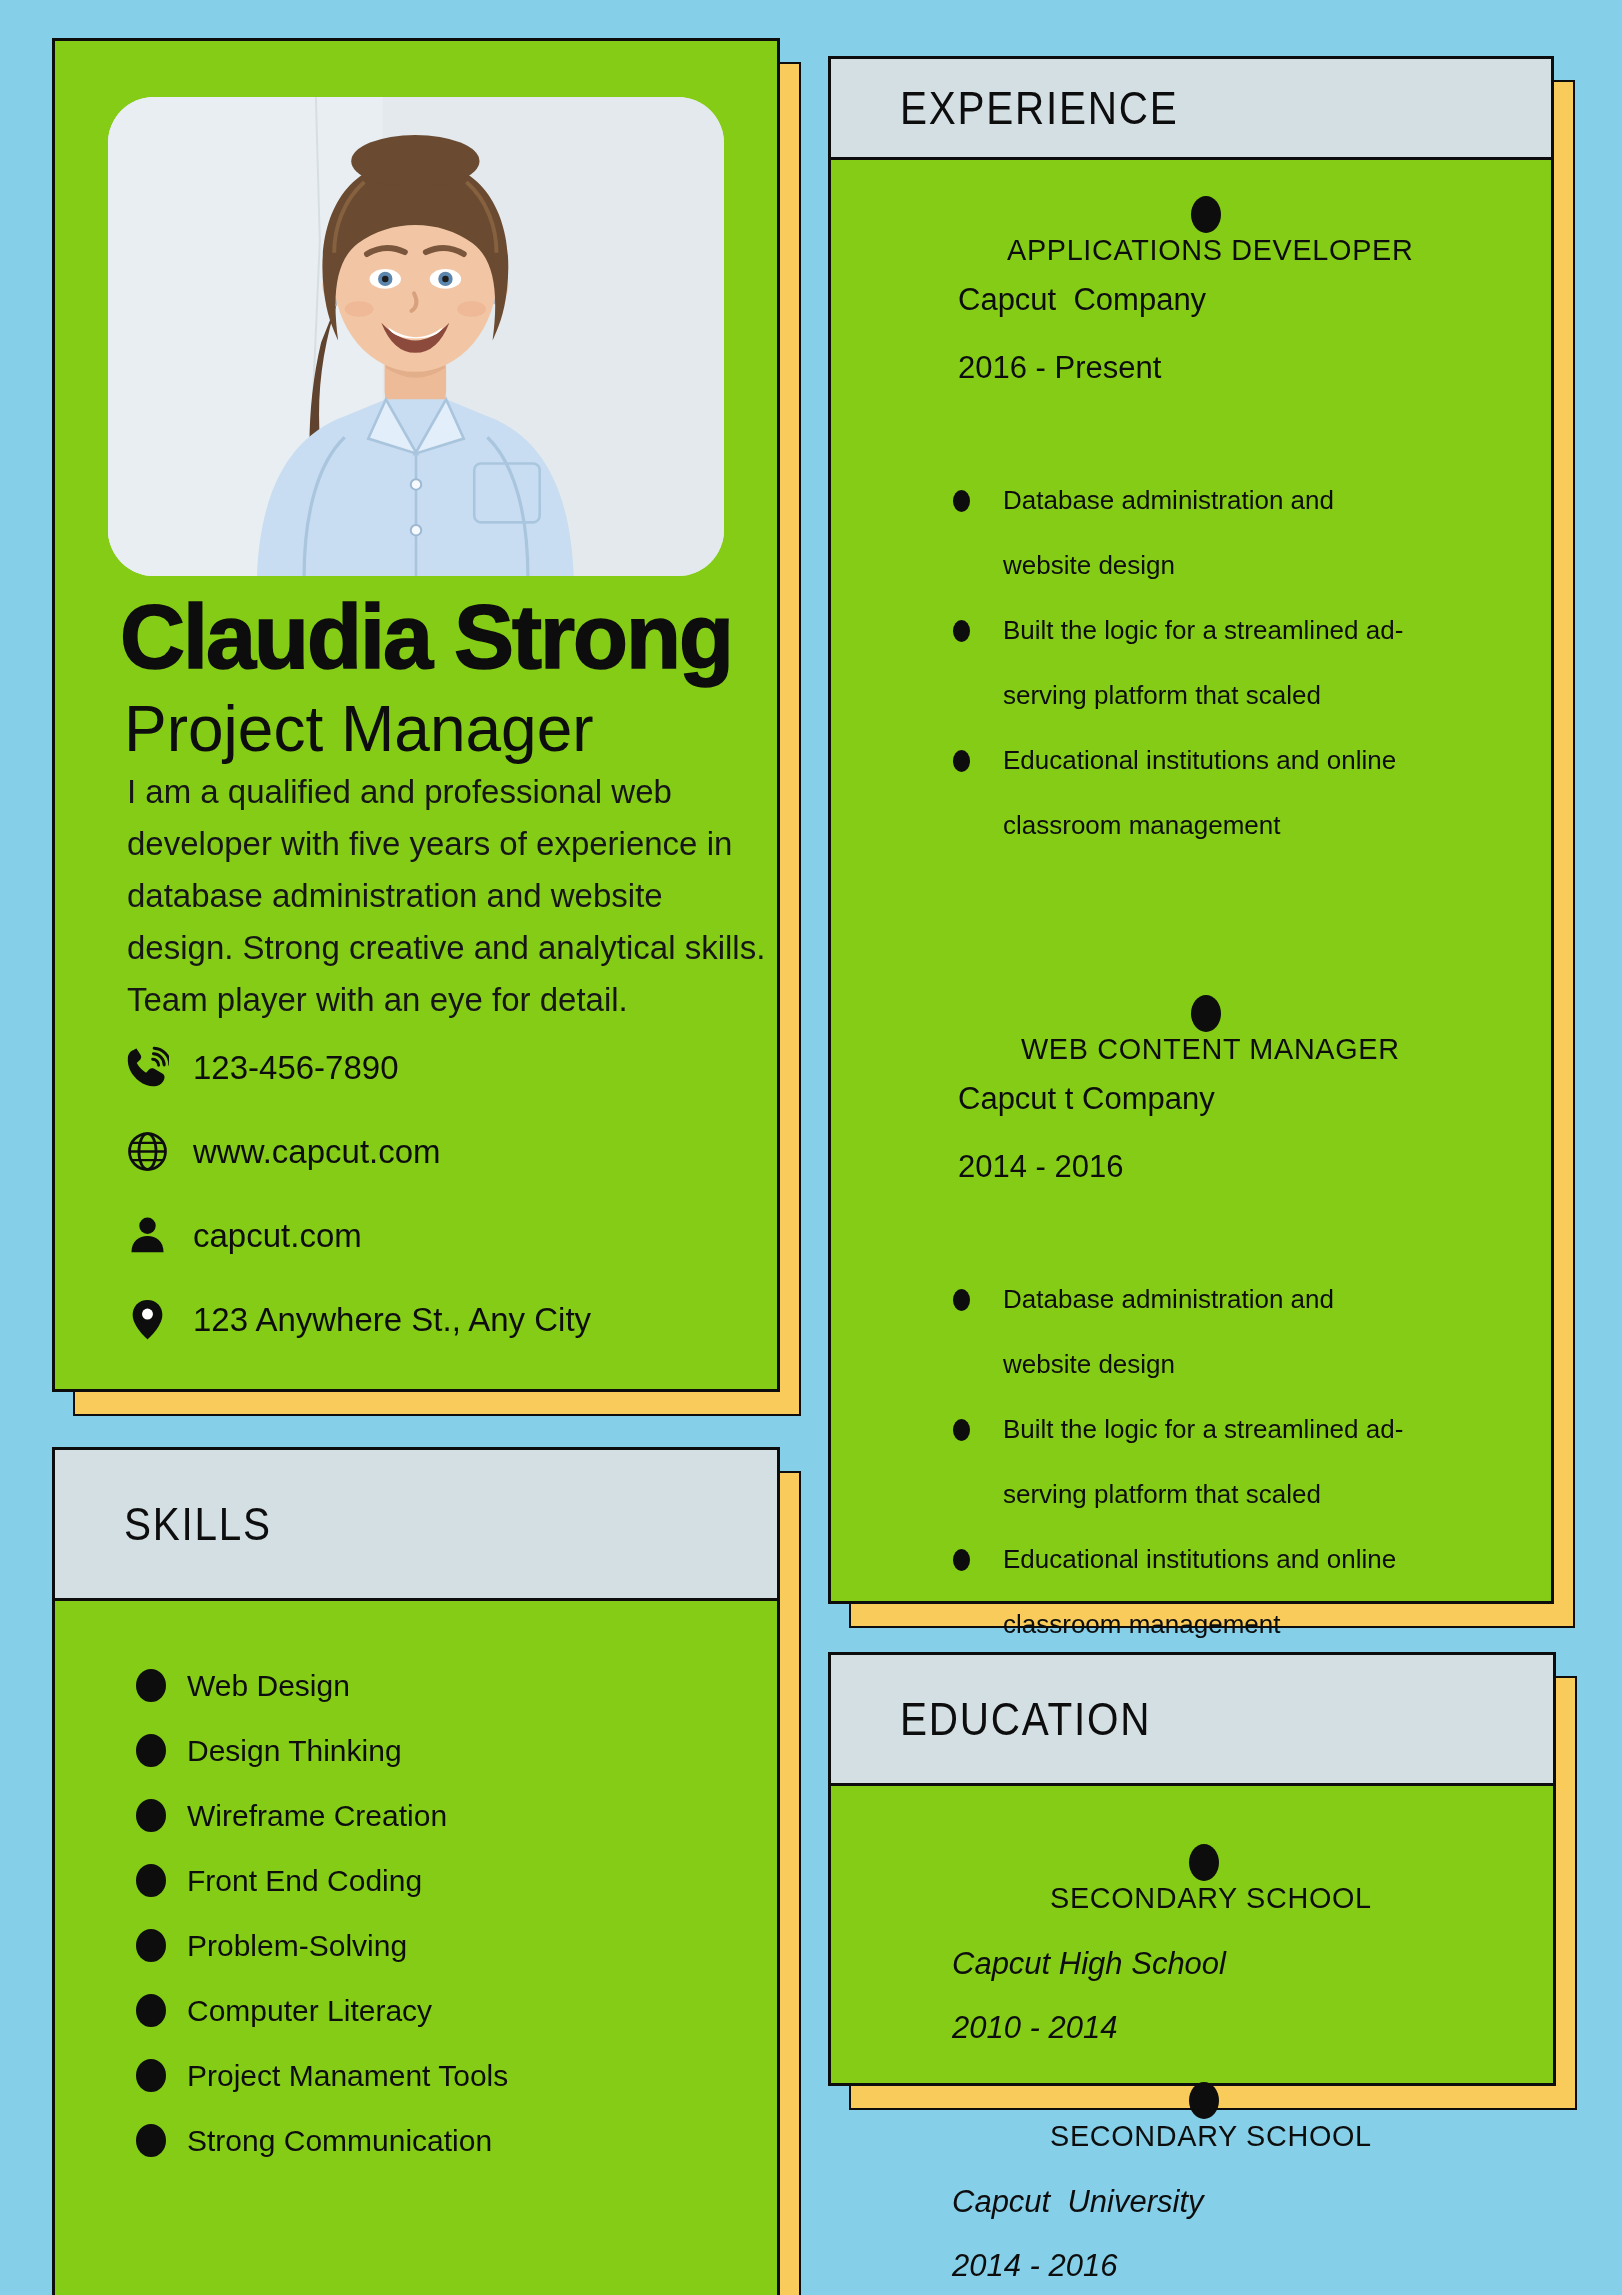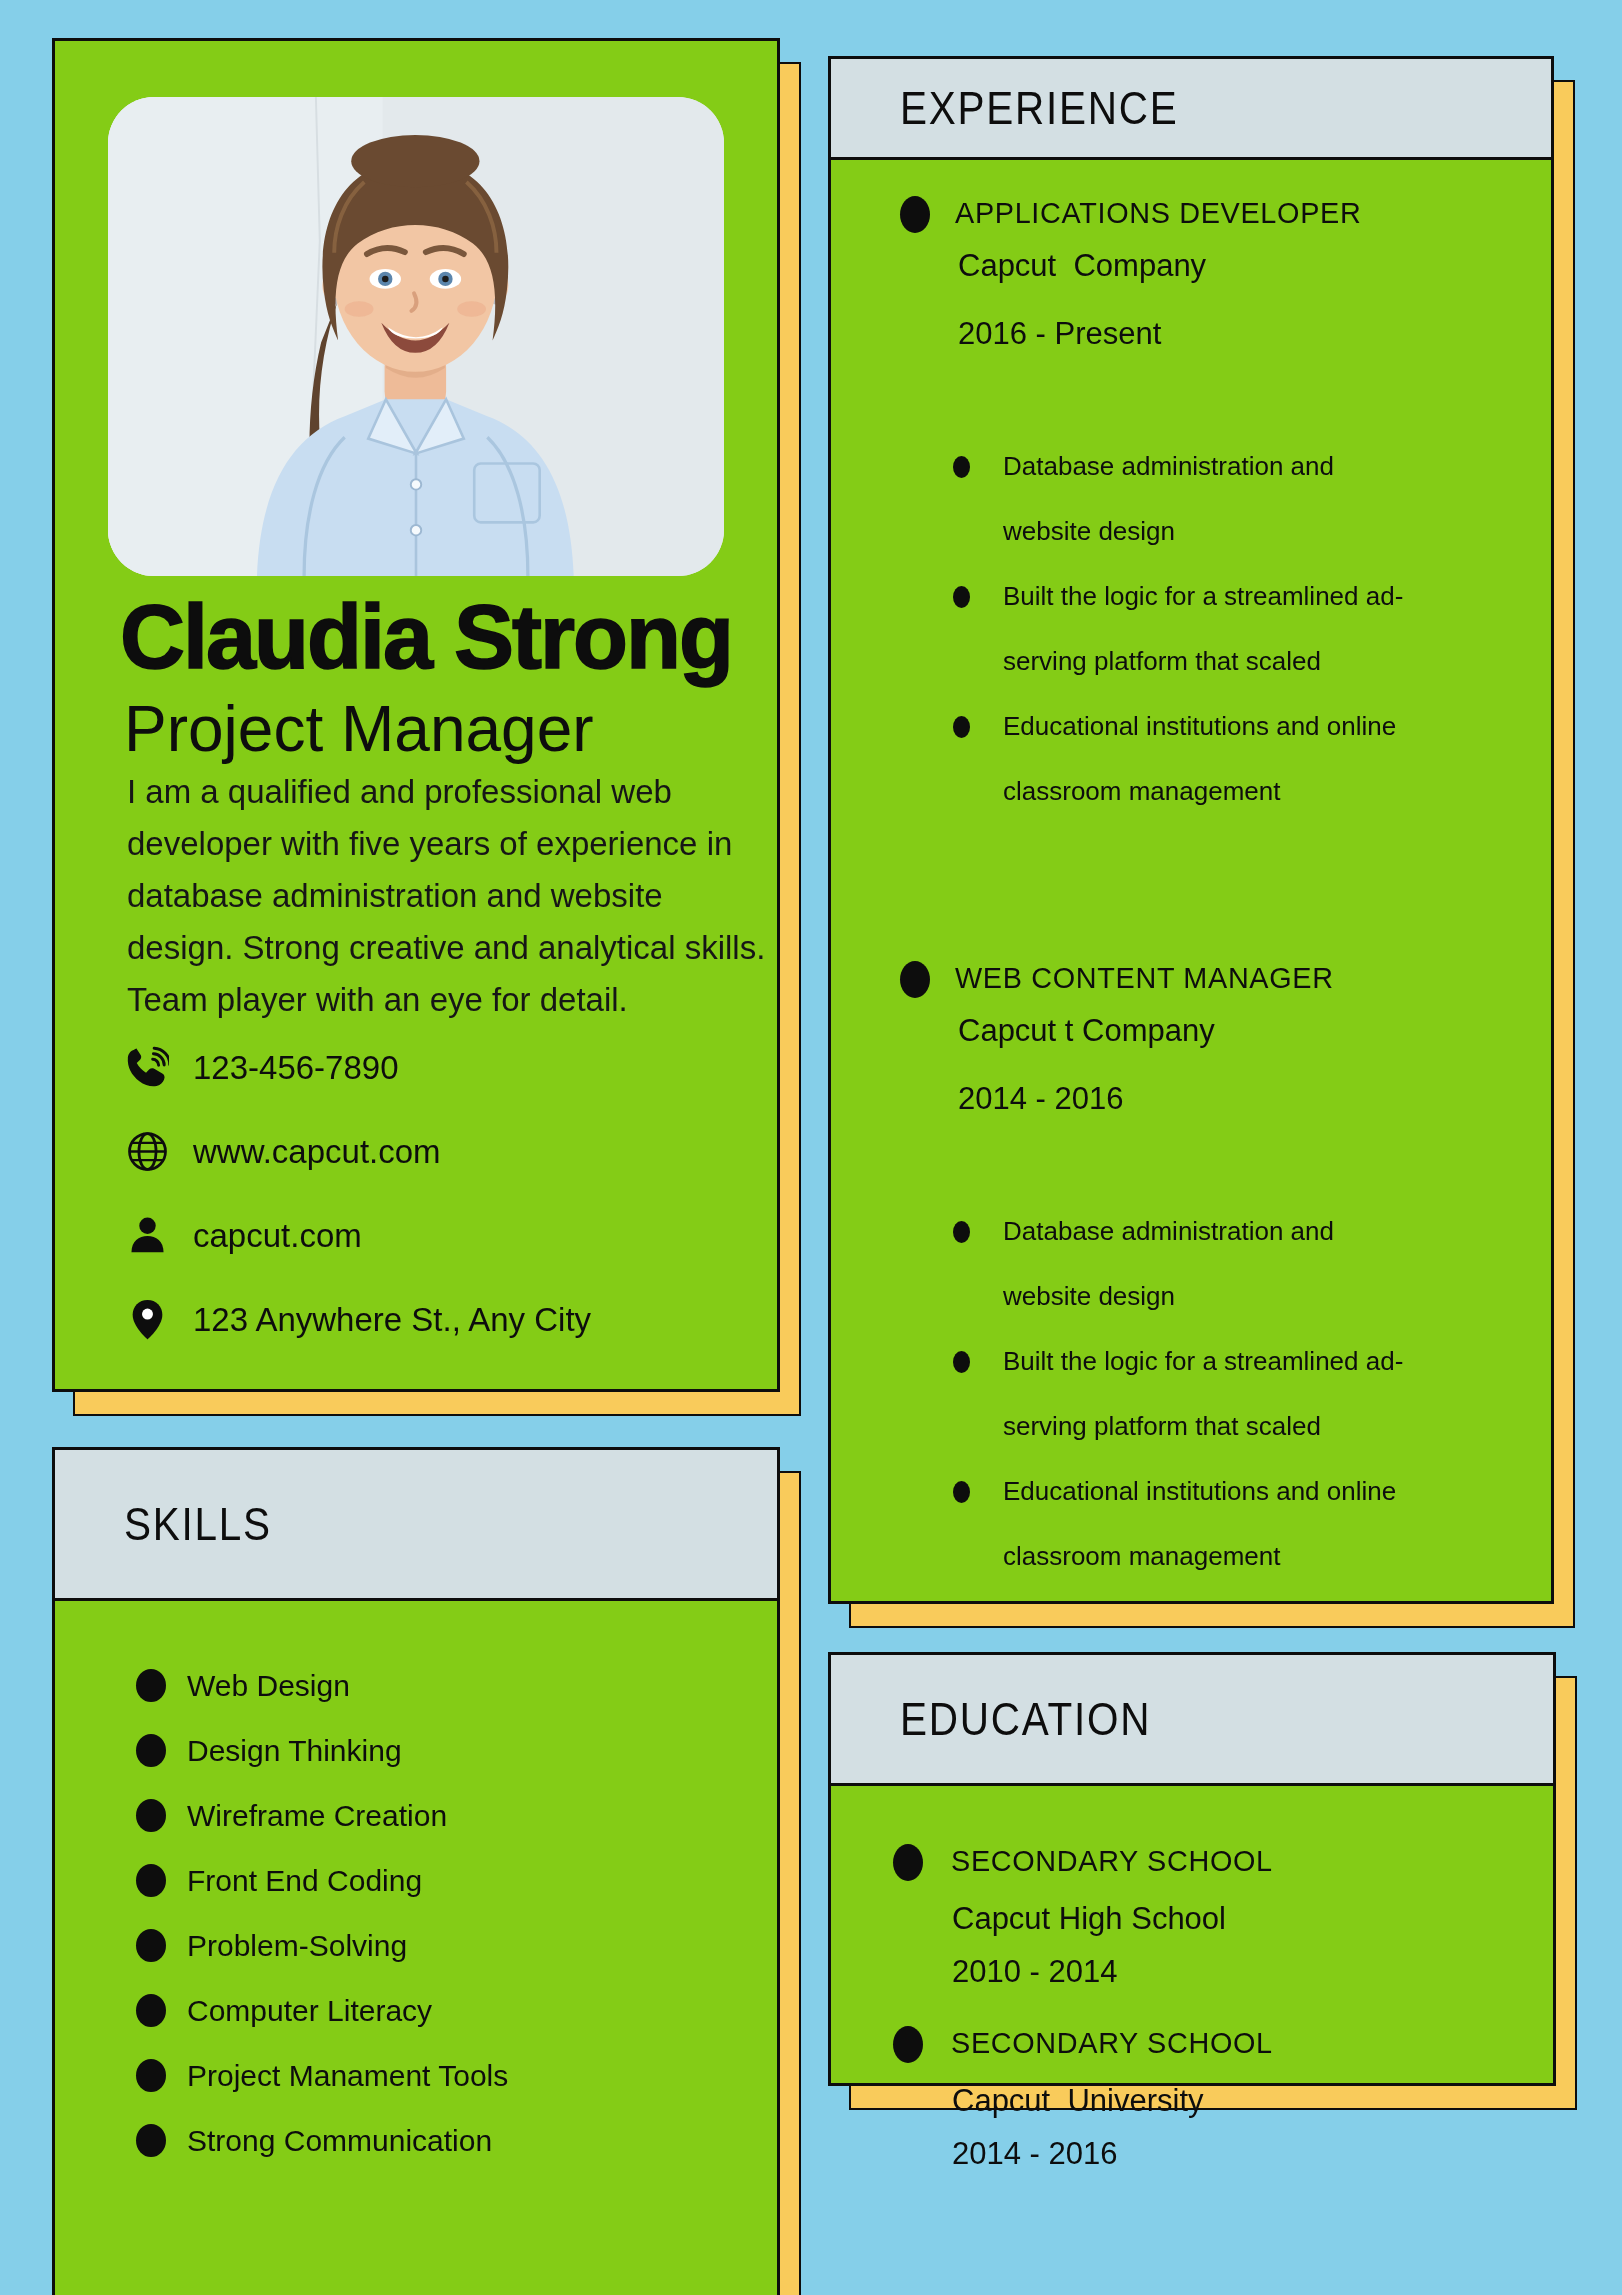--- a/index.html
+++ b/index.html
@@ -49,21 +49,21 @@
   .role-title{margin:14.4px 0 0 69px;font-size:64px;line-height:1;white-space:pre;}
   .summary{margin:5.2px 0 0 72px;}
   .summary .sline{font-size:33px;line-height:52px;white-space:pre;color:#161616;}
   .contacts{margin:0 0 0 69px;}
   .contact-row{display:flex;align-items:center;height:84px;}
   .cicon{width:47px;height:47px;flex:none;display:flex;align-items:center;justify-content:center;}
   .cicon svg{width:43px;height:43px;}
   .contact-text{font-size:33px;margin-left:22px;white-space:pre;}
 
   
-  .entry-head{display:flex;align-items:flex-start;}
+  .entry-head{display:flex;align-items:center;flex-direction:column;}
   .big-dot{width:30px;height:37px;background:#0d0d0d;border-radius:50%;flex:none;}
   .role{font-size:30px;letter-spacing:0.7px;transform:scaleX(0.96);transform-origin:left center;white-space:pre;}
   .meta{font-size:31px;line-height:1;white-space:pre;}
 
   
   .exp-body{padding:0 39px 0 69px;}
   .exp-entry .entry-head .role{margin-left:25px;}
   #exp-entry-0{margin-top:36px;}
   #exp-entry-1{margin-top:137px;}
   .exp-entry .meta.company{margin:17px 0 0 58px;}
@@ -74,21 +74,21 @@
     position:absolute;left:-50px;top:21.6px;width:17px;height:22px;
     background:#0d0d0d;border-radius:50%;
   }
   .sub-line{font-size:26px;line-height:65px;white-space:pre;}
 
   
   .edu-body{padding:0 39px 0 62px;}
   .edu-entry .entry-head .role{margin-left:27.5px;}
   #edu-entry-0{margin-top:58px;}
   #edu-entry-1{margin-top:39px;}
-  .edu-entry .meta{margin:22px 0 0 59px;}
+  .edu-entry .meta{margin:33px 0 0 59px;font-style:italic;}
 
   
   .skills-list{padding:36px 0 0 65px;margin:16px;list-style:none;}
   .skill-row{display:flex;align-items:center;height:65px;}
   .skill-dot{width:30px;height:33px;background:#0d0d0d;border-radius:50%;flex:none;}
   .skill-label{font-size:30px;margin-left:21px;white-space:pre;}
 </style>
 </head>
 <body>
 

